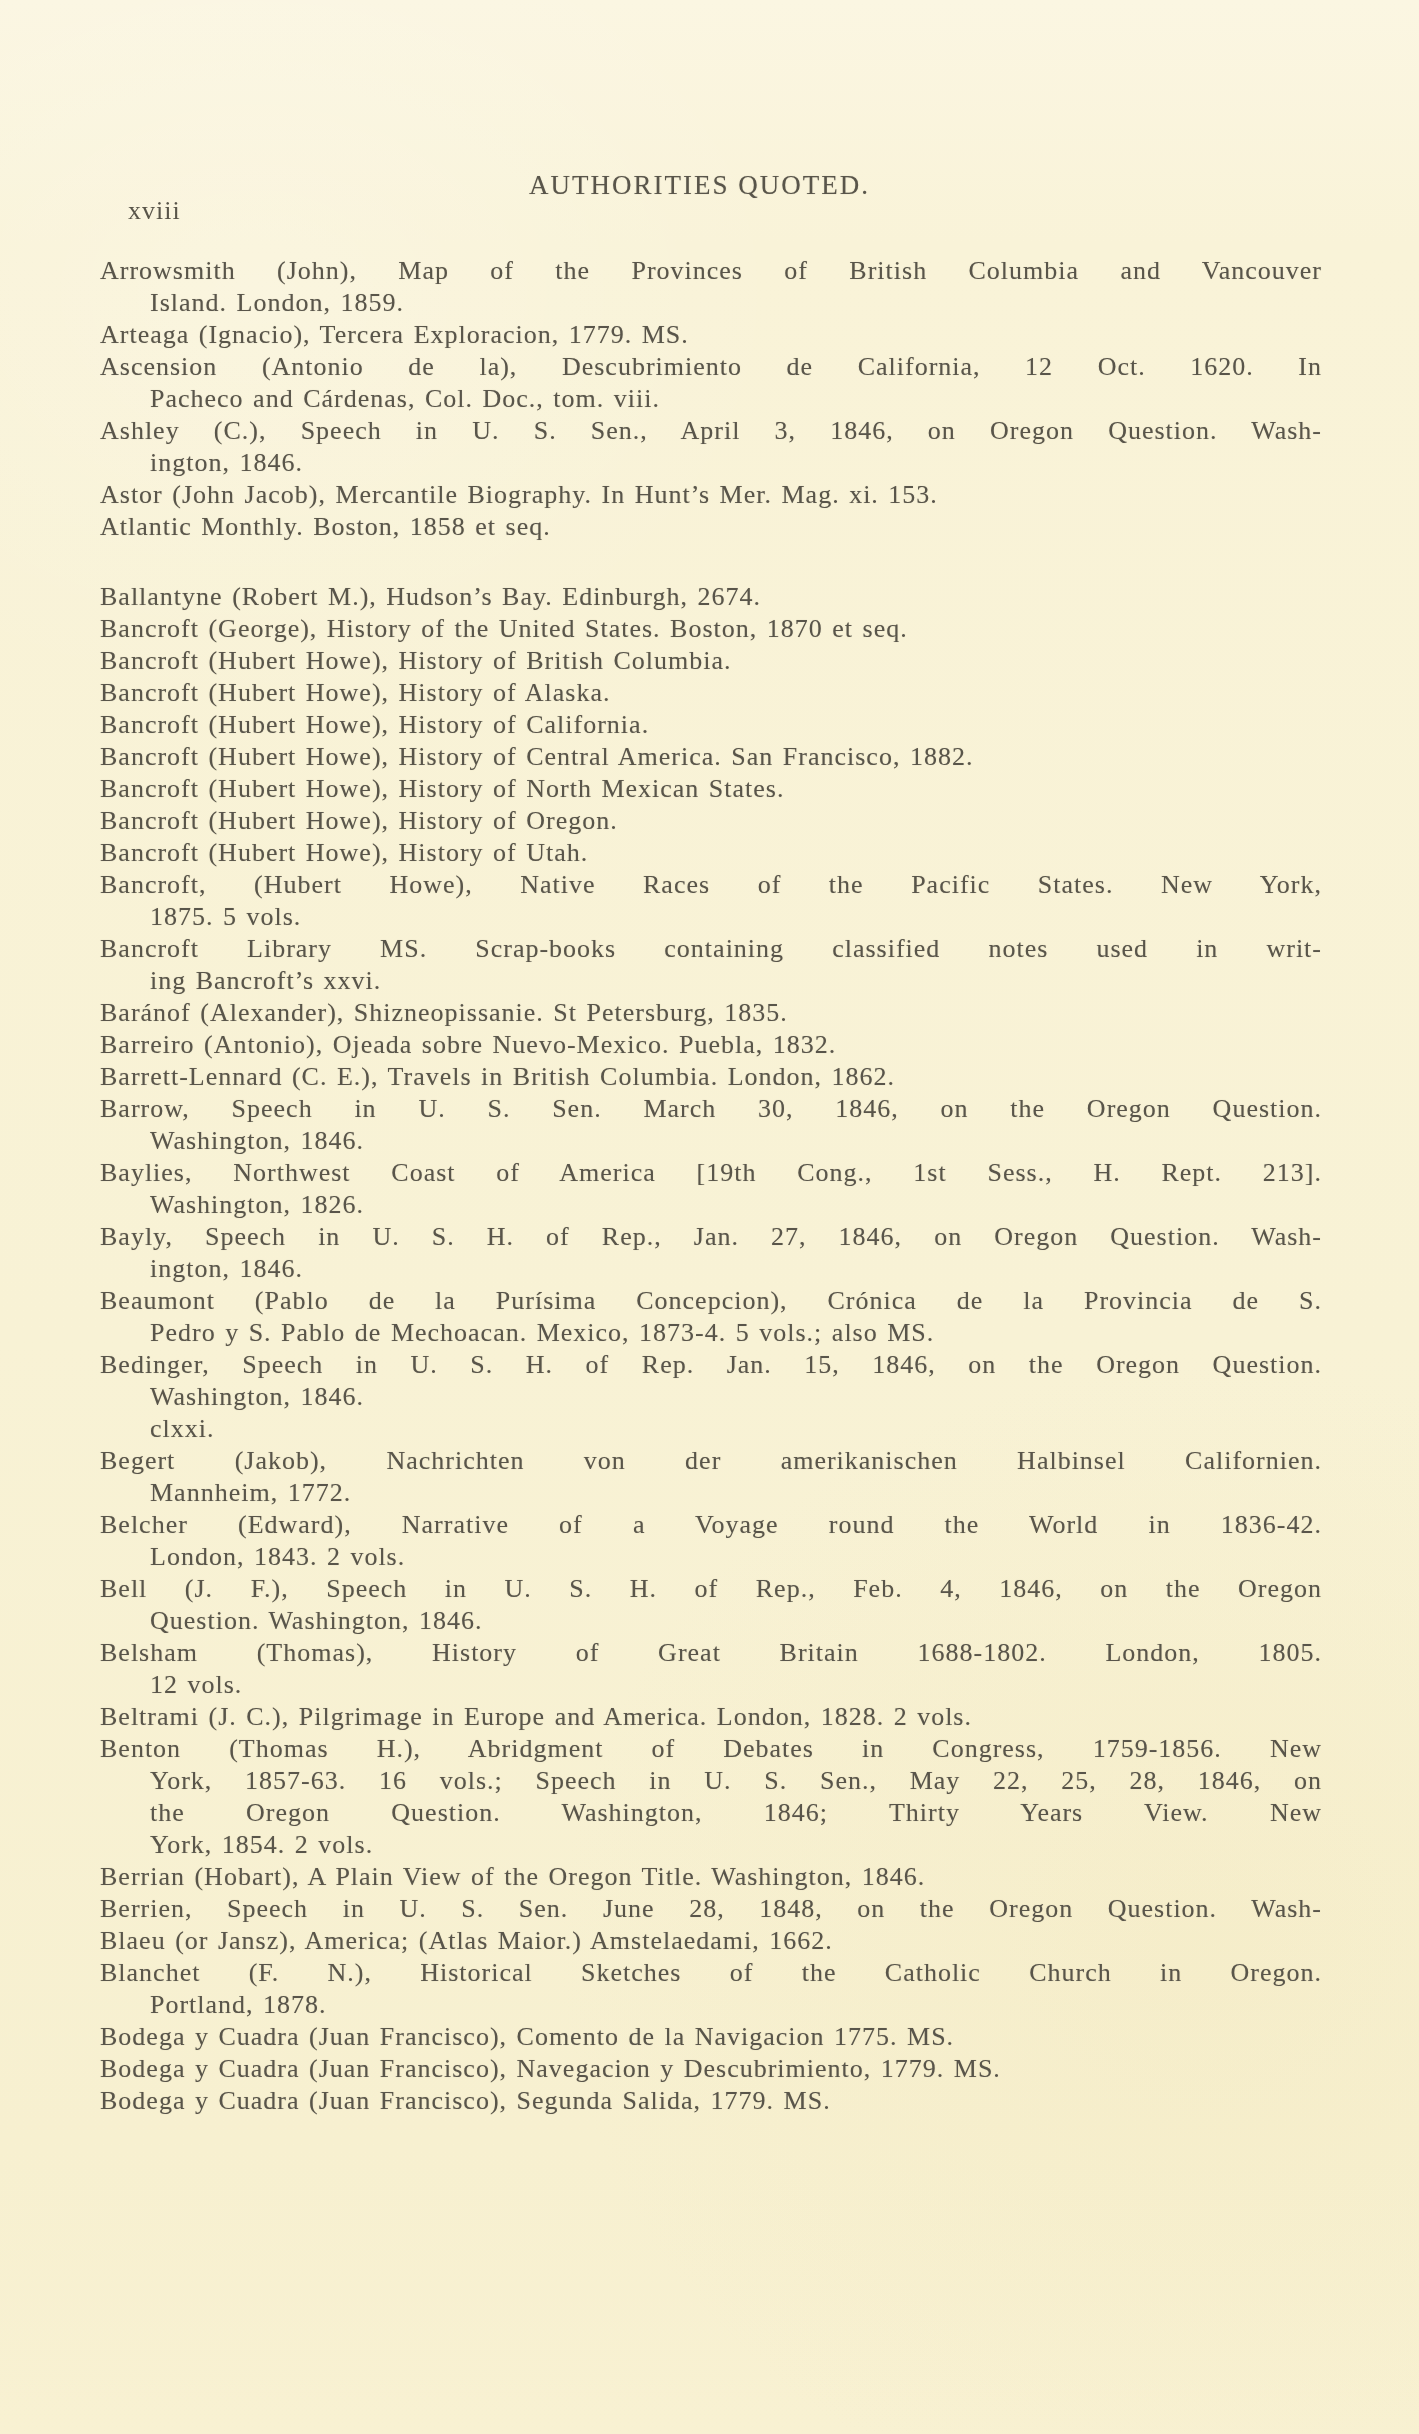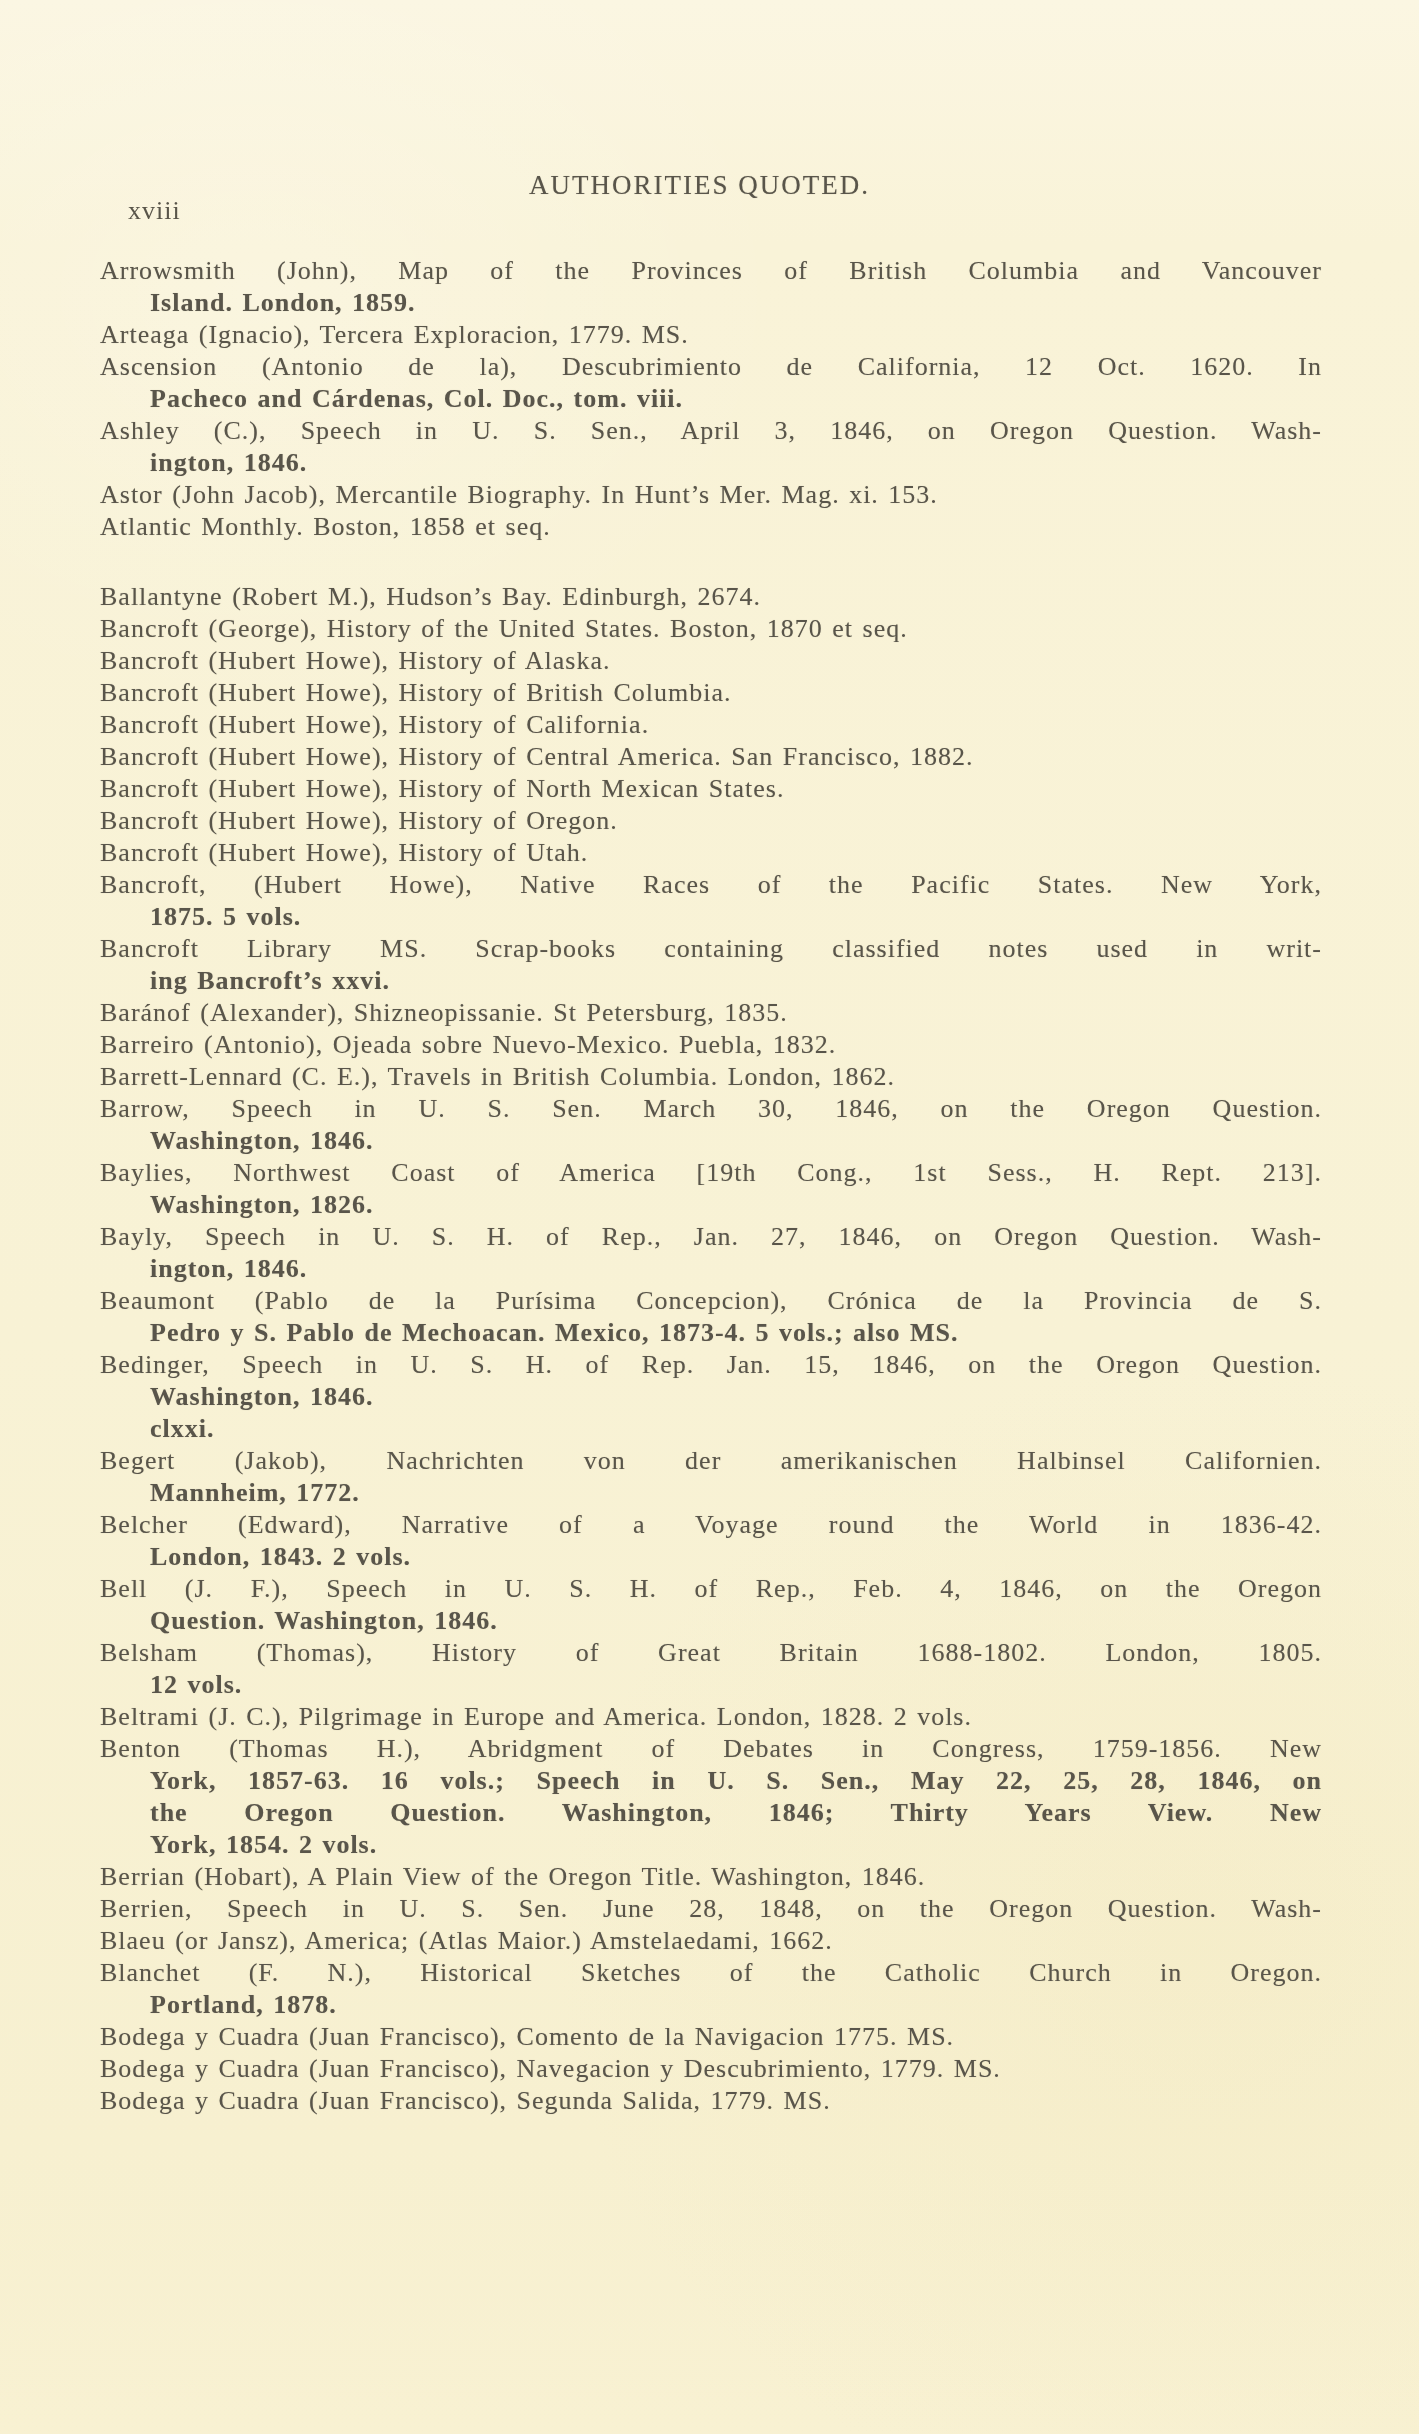--- a/index.html
+++ b/index.html
@@ -45,21 +45,21 @@
     left:100px;
     width:1222px;
     font-size:26px;
     line-height:32px;
     letter-spacing:1px;
     word-spacing:2px;
     text-shadow:0 0 1px rgba(89,85,74,0.30);
   }
   .bib-group + .bib-group{ margin-top:38px; }
   .line{ white-space:normal; }
-  .line.cont{ padding-left:50px;font-weight:bold; }
+  .line.cont{ padding-left:50px; }
   .line.fill{ text-align:justify; text-align-last:justify; }
 </style>
 </head>
 <body>
 
 <div class="paper"></div>
 
 <div class="page">
   <div class="header">
     <span class="page-num">xviii</span>
@@ -91,24 +91,24 @@
         </div>
       </div>
       <div class="bib-group">
         <div class="bib-entry">
           <div class="line">Ballantyne (Robert M.), Hudson’s Bay.  Edinburgh, 2674.</div>
         </div>
         <div class="bib-entry">
           <div class="line">Bancroft (George), History of the United States.  Boston, 1870 et seq.</div>
         </div>
         <div class="bib-entry">
+          <div class="line">Bancroft (Hubert Howe), History of British Columbia.</div>
+        </div>
+        <div class="bib-entry">
           <div class="line">Bancroft (Hubert Howe), History of Alaska.</div>
-        </div>
-        <div class="bib-entry">
-          <div class="line">Bancroft (Hubert Howe), History of British Columbia.</div>
         </div>
         <div class="bib-entry">
           <div class="line">Bancroft (Hubert Howe), History of California.</div>
         </div>
         <div class="bib-entry">
           <div class="line">Bancroft (Hubert Howe), History of Central America.  San Francisco, 1882.</div>
         </div>
         <div class="bib-entry">
           <div class="line">Bancroft (Hubert Howe), History of North Mexican States.</div>
         </div>

